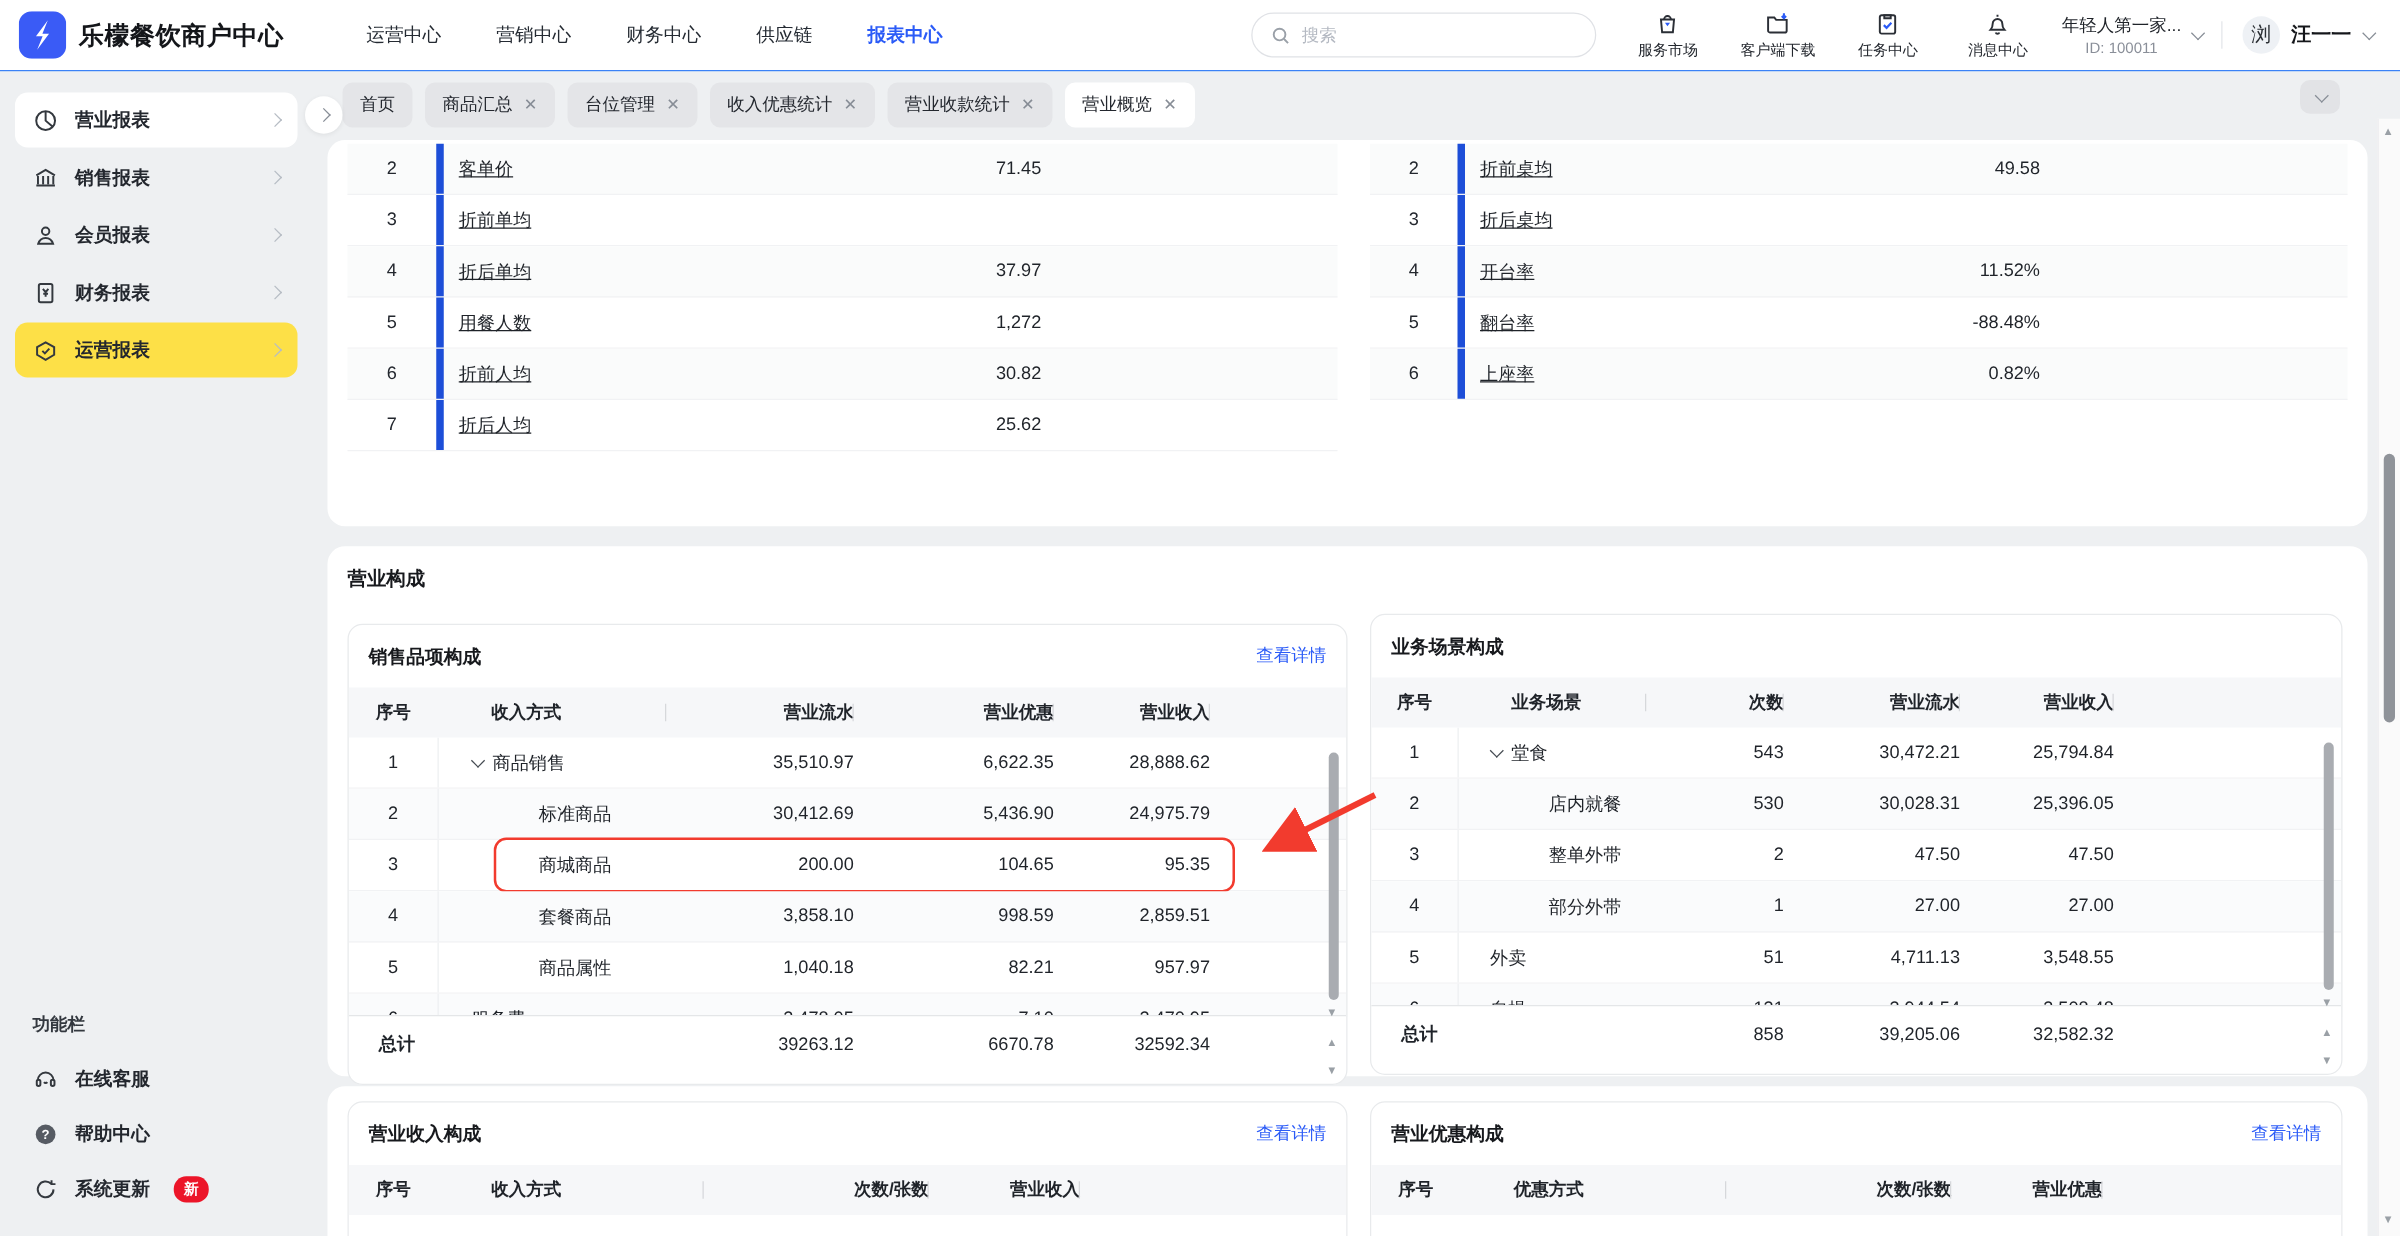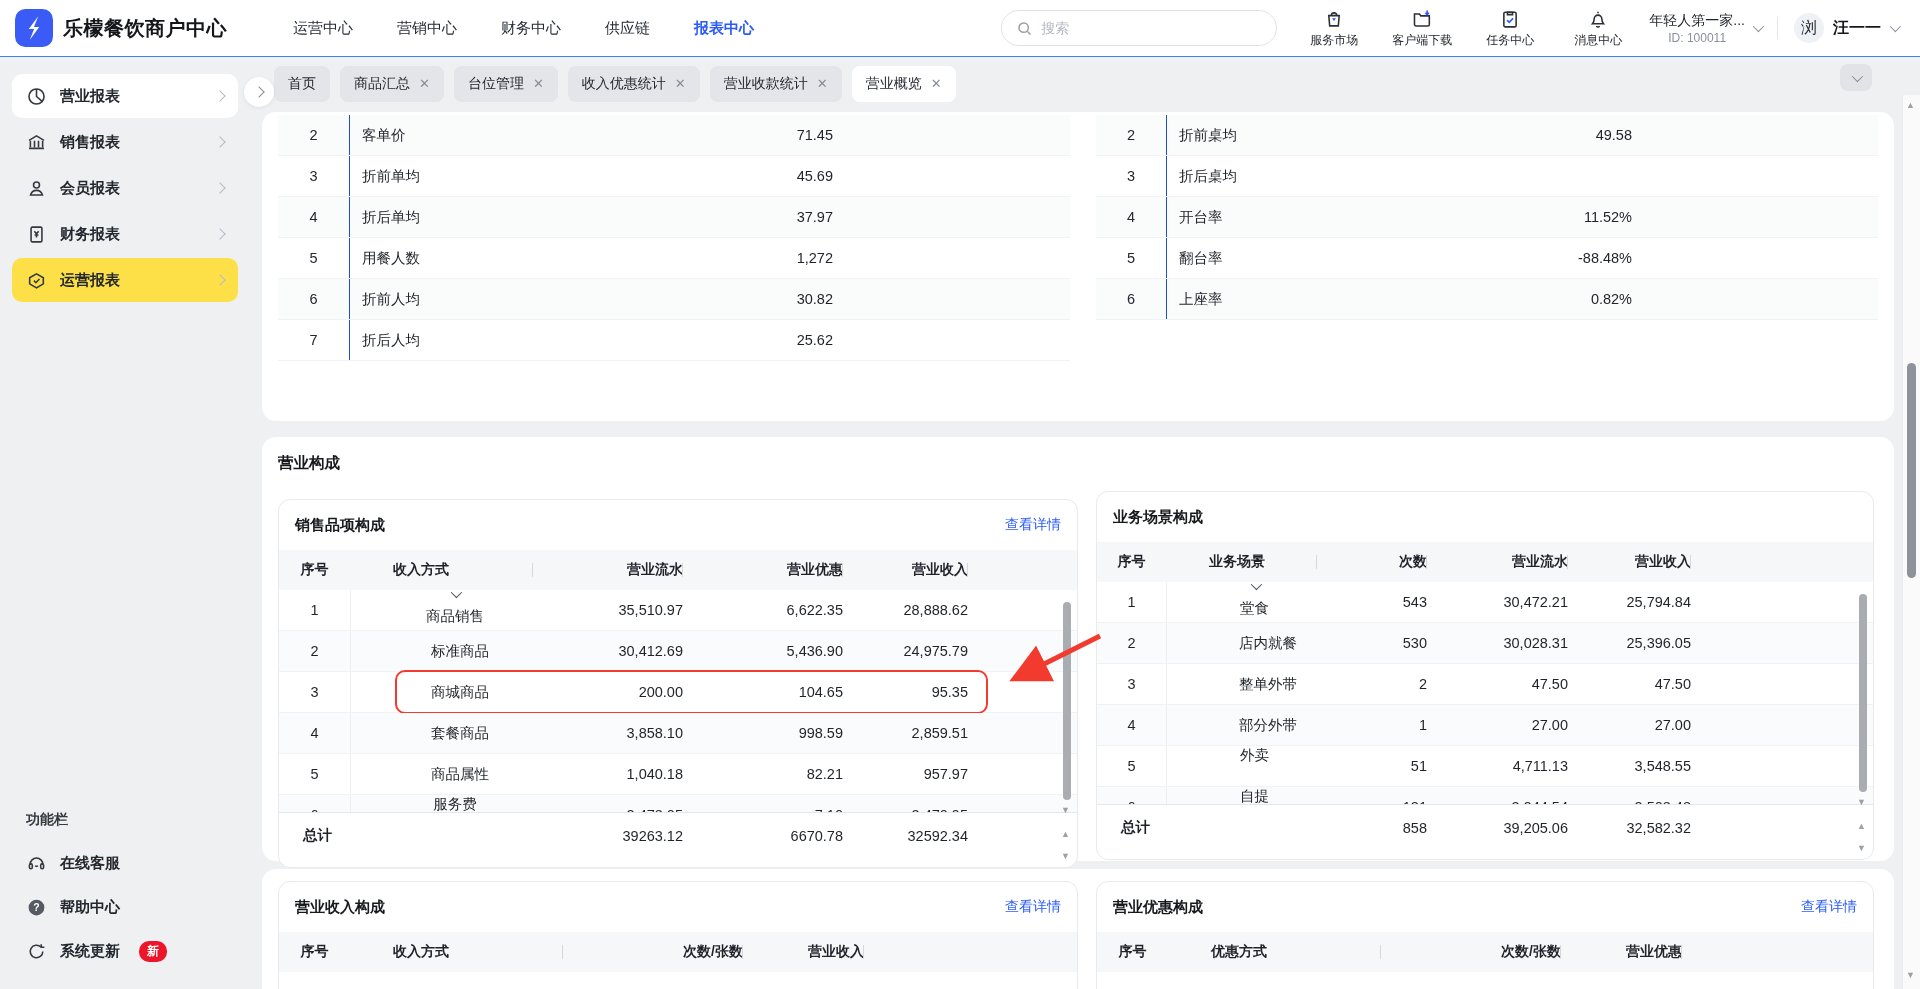--- a/index.html
+++ b/index.html
@@ -68,21 +68,21 @@
   .card { position:absolute; background:#fff; border-radius:14px; }
   .card1 { left:262px; top:112px; width:1632px; height:309px; overflow:hidden; }
   .ov-wrap { display:flex; padding:3px 16px 0; }
   .ov-table { width:792px; }
   .ov-table.right { width:782px; margin-left:26px; }
   .ov-row { display:grid; align-items:stretch; height:41px; border-bottom:1px solid #f1f2f4; font-size:14.5px; }
   .ov-left-grid { grid-template-columns:71px 1fr 200px 237px; }
   .ov-right-grid { grid-template-columns:70px 1fr 200px 246px; }
   .ov-row:nth-child(odd) { background:#fafbfb; }
   .ov-num { display:flex; align-items:center; justify-content:center; color:#23272e; }
-  .ov-name { display:flex; align-items:center; padding-left:12px; border-left:1px solid #1d4ed8; }
+  .ov-name { display:flex; align-items:center; padding-left:12px; border-left:6px solid #1d4ed8;text-decoration:underline; }
   .ov-val { display:flex; align-items:center; justify-content:flex-end; }
   .card2 { left:262px; top:437px; width:1632px; height:424px; }
   .sec-title { position:absolute; top:16px; left:16px; font-size:15.5px; font-weight:800; color:#17191d; }
   .card3 { left:262px; top:869px; width:1632px; height:140px; }
   .subcard { position:absolute; border:1px solid #e8eaec; border-radius:12px; background:#fff; overflow:hidden; }
   .sc-a { left:16px; top:62px; width:800px; height:369px; }
   .sc-b { left:834px; top:54px; width:778px; height:369px; }
   .sc-c { left:16px; top:12px; width:800px; height:127px; }
   .sc-d { left:834px; top:12px; width:778px; height:127px; }
   .sub-head { height:50px; display:flex; align-items:center; justify-content:space-between; padding:0 16px; }
@@ -98,21 +98,21 @@
   .g-sales { grid-template-columns:71px 183px 150px 160px 125px 1fr; }
   .g-scene { grid-template-columns:69px 151px 110px 141px 123px 1fr; }
   .g-bottom { grid-template-columns:71px 1fr 180px 121px 213px; }
   .g-bottom2 { grid-template-columns:71px 1fr 180px 121px 191px; }
   .tbody { position:relative; height:222px; overflow:hidden; }
   .crow { position:relative; display:grid; align-items:stretch; height:41px; border-bottom:1px solid #f1f2f4;
     font-size:14.5px; }
   .crow:nth-child(even) { background:#fafbfc; }
   .c-num { display:flex; align-items:center; justify-content:center; }
   .c-name { display:flex; align-items:center; border-left:1px solid #edeff1; gap:9px; white-space:nowrap; }
-  .lvl0 { padding-left:26px;flex-direction:column; }
+  .lvl0 { padding-left:26px; }
   .lvl1 { padding-left:80px; }
   .g-scene .lvl0 { padding-left:25px; }
   .g-scene .lvl1 { padding-left:72px; }
   .c-val { display:flex; align-items:center; justify-content:flex-end; }
   .caret { width:8px; height:8px; border-right:1.8px solid #454b52; border-bottom:1.8px solid #454b52;
     transform:rotate(45deg) translateY(-2px); cursor:pointer; flex:none; }
   .crow.hl::after { content:""; position:absolute; left:116px; right:89px; top:-2px; bottom:-2px;
     border:2px solid #f23b2e; border-radius:10px; pointer-events:none; }
   .trow-total { display:grid; align-items:center; height:46px; border-top:1px solid #e4e6e8; font-size:14.5px; }
   .t-label { padding-left:24px; font-weight:800; }
@@ -342,21 +342,20 @@
     <div class="ov-table" id="ov-left">
         <div class="ov-row ov-left-grid">
           <div class="ov-num">2</div>
           <div class="ov-name">客单价</div>
           <div class="ov-val">71.45</div>
           <div class=""></div>
         </div>
         <div class="ov-row ov-left-grid">
           <div class="ov-num">3</div>
           <div class="ov-name">折前单均</div>
-          <div class="ov-val">45.69</div>
           <div class=""></div>
         </div>
         <div class="ov-row ov-left-grid">
           <div class="ov-num">4</div>
           <div class="ov-name">折后单均</div>
           <div class="ov-val">37.97</div>
           <div class=""></div>
         </div>
         <div class="ov-row ov-left-grid">
           <div class="ov-num">5</div>

